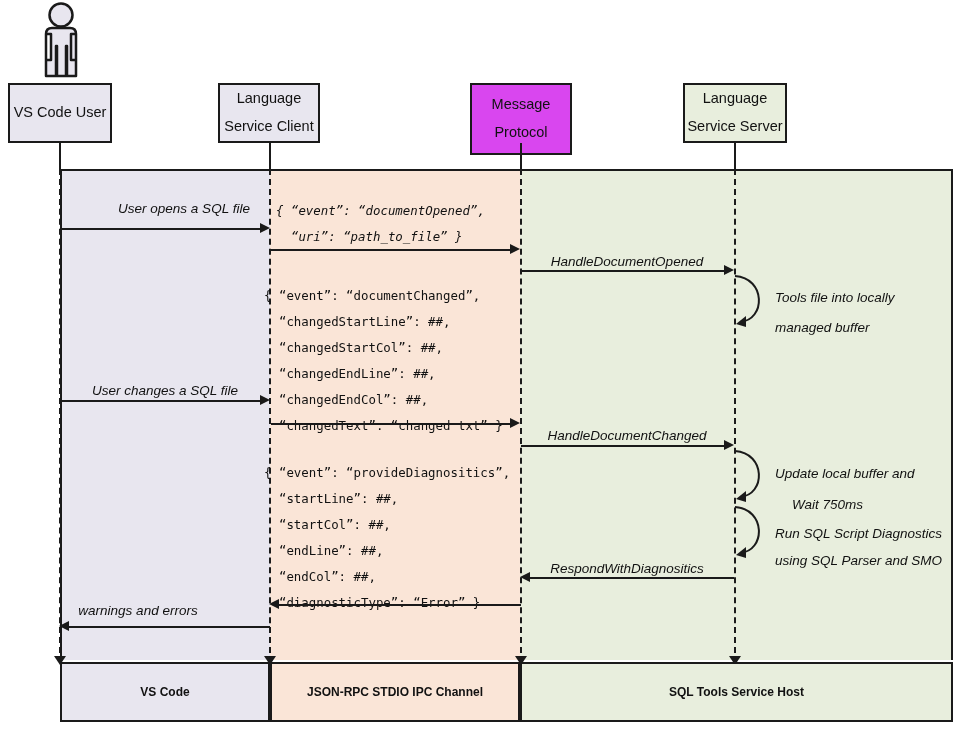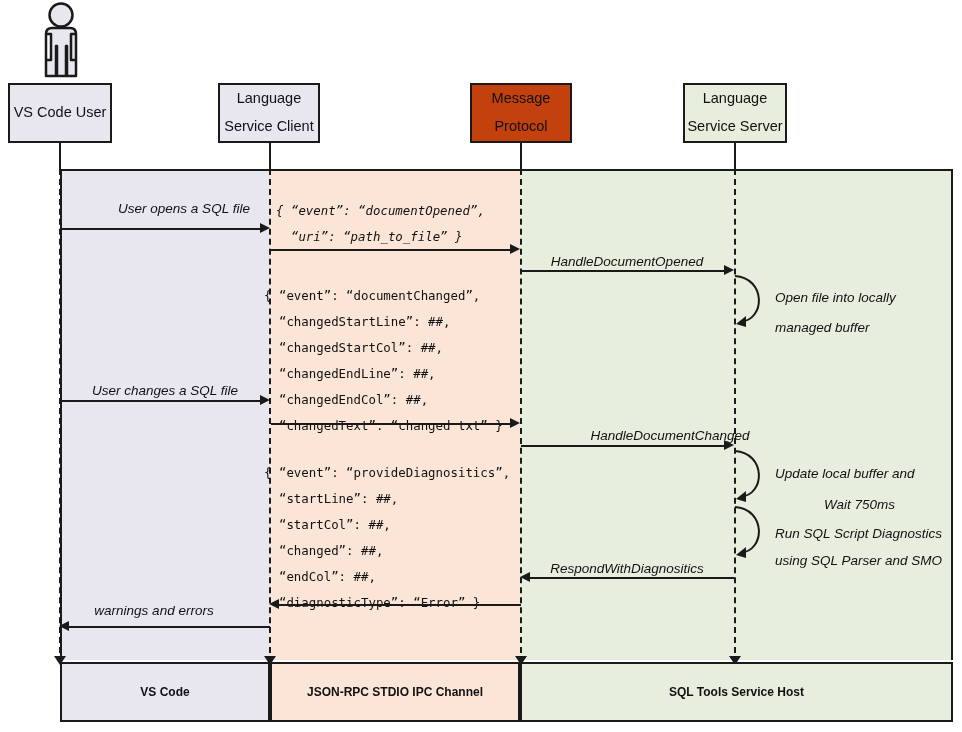--- a/index.html
+++ b/index.html
@@ -77,21 +77,21 @@
 
   <div class="pbox" style="left:8px;top:83px;width:104px;height:60px;background:#e8e6ef;">
     <span>VS Code User</span>
   </div>
 
   <div class="pbox" style="left:218px;top:83px;width:102px;height:60px;background:#e8e6ef;">
     <span>Language</span>
     <span>Service Client</span>
   </div>
 
-  <div class="pbox" style="left:470px;top:83px;width:102px;height:60px;background:#c2410c;">
+  <div class="pbox" style="left:470px;top:83px;width:102px;height:72px;background:#d946ef;">
     <span>Message</span>
     <span>Protocol</span>
   </div>
 
   <div class="pbox" style="left:683px;top:83px;width:104px;height:60px;background:#e8eedd;">
     <span>Language</span>
     <span>Service Server</span>
   </div>
 
   <div class="life-solid" style="left:59px;top:143px;height:28px;"></div>
@@ -122,64 +122,64 @@
   <div class="lbl" style="left:520px;top:249px;width:214px;">HandleDocumentOpened</div>
   <div class="arrow" style="left:521px;top:270px;width:205px;"></div>
   <div class="ah-r" style="left:724px;top:265px;"></div>
 
   <div class="selfloop" style="left:732px;top:272px;">
     <svg width="46" height="58" viewBox="0 0 46 58">
       <path d="M3 4 C34 6, 34 48, 8 50" fill="none" stroke="#1a1a1a" stroke-width="2"></path>
       <path d="M14 44 L4 52 L14 55 Z" fill="#1a1a1a"></path>
     </svg>
   </div>
-  <div class="lbl-l" style="left:775px;top:285px;">Open file into locally</div>
+  <div class="lbl-l" style="left:775px;top:285px;">Tools file into locally</div>
   <div class="lbl-l" style="left:775px;top:315px;">managed buffer</div>
 
   <div class="msg" style="left:264px;top:283px;"><div>{ “event”: “documentChanged”,</div><div>  “changedStartLine”: ##,</div><div>  “changedStartCol”: ##,</div><div>  “changedEndLine”: ##,</div><div>  “changedEndCol”: ##,</div><div>  “changedText”: “changed txt” }</div></div>
 
   <div class="lbl" style="left:60px;top:378px;width:210px;">User changes a SQL file</div>
   <div class="arrow" style="left:60px;top:400px;width:202px;"></div>
   <div class="ah-r" style="left:260px;top:395px;"></div>
 
   <div class="arrow" style="left:271px;top:423px;width:241px;"></div>
   <div class="ah-r" style="left:510px;top:418px;"></div>
 
-  <div class="lbl" style="left:520px;top:423px;width:214px;padding-left:43px;">HandleDocumentChanged</div>
+  <div class="lbl" style="left:520px;top:423px;width:214px;">HandleDocumentChanged</div>
   <div class="arrow" style="left:521px;top:445px;width:205px;"></div>
   <div class="ah-r" style="left:724px;top:440px;"></div>
 
   <div class="selfloop" style="left:732px;top:447px;">
     <svg width="46" height="58" viewBox="0 0 46 58">
       <path d="M3 4 C34 6, 34 48, 8 50" fill="none" stroke="#1a1a1a" stroke-width="2"></path>
       <path d="M14 44 L4 52 L14 55 Z" fill="#1a1a1a"></path>
     </svg>
   </div>
   <div class="lbl-l" style="left:775px;top:461px;">Update local buffer and</div>
-  <div class="lbl-l" style="left:824px;top:492px;">Wait 750ms</div>
+  <div class="lbl-l" style="left:792px;top:492px;">Wait 750ms</div>
 
   <div class="selfloop" style="left:732px;top:503px;">
     <svg width="46" height="58" viewBox="0 0 46 58">
       <path d="M3 4 C34 6, 34 48, 8 50" fill="none" stroke="#1a1a1a" stroke-width="2"></path>
       <path d="M14 44 L4 52 L14 55 Z" fill="#1a1a1a"></path>
     </svg>
   </div>
   <div class="lbl-l" style="left:775px;top:521px;">Run SQL Script Diagnostics</div>
   <div class="lbl-l" style="left:775px;top:548px;">using SQL Parser and SMO</div>
 
-  <div class="msg" style="left:264px;top:460px;"><div>{ “event”: “provideDiagnositics”,</div><div>  “startLine”: ##,</div><div>  “startCol”: ##,</div><div>  “changed”: ##,</div><div>  “endCol”: ##,</div><div>  “diagnosticType”: “Error” }</div></div>
+  <div class="msg" style="left:264px;top:460px;"><div>{ “event”: “provideDiagnositics”,</div><div>  “startLine”: ##,</div><div>  “startCol”: ##,</div><div>  “endLine”: ##,</div><div>  “endCol”: ##,</div><div>  “diagnosticType”: “Error” }</div></div>
 
   <div class="lbl" style="left:521px;top:556px;width:212px;">RespondWithDiagnositics</div>
   <div class="arrow" style="left:530px;top:577px;width:204px;"></div>
   <div class="ah-l" style="left:520px;top:572px;"></div>
 
   <div class="arrow" style="left:279px;top:604px;width:242px;"></div>
   <div class="ah-l" style="left:269px;top:599px;"></div>
 
-  <div class="lbl" style="left:58px;top:598px;width:192px;">warnings and errors</div>
+  <div class="lbl" style="left:42px;top:598px;width:192px;">warnings and errors</div>
   <div class="arrow" style="left:69px;top:626px;width:201px;"></div>
   <div class="ah-l" style="left:59px;top:621px;"></div>
 
   <div class="fbox f-vscode">
     <span>VS Code</span>
   </div>
   <div class="fbox f-ipc">
     <span>JSON-RPC STDIO IPC Channel</span>
   </div>
   <div class="fbox f-host">

